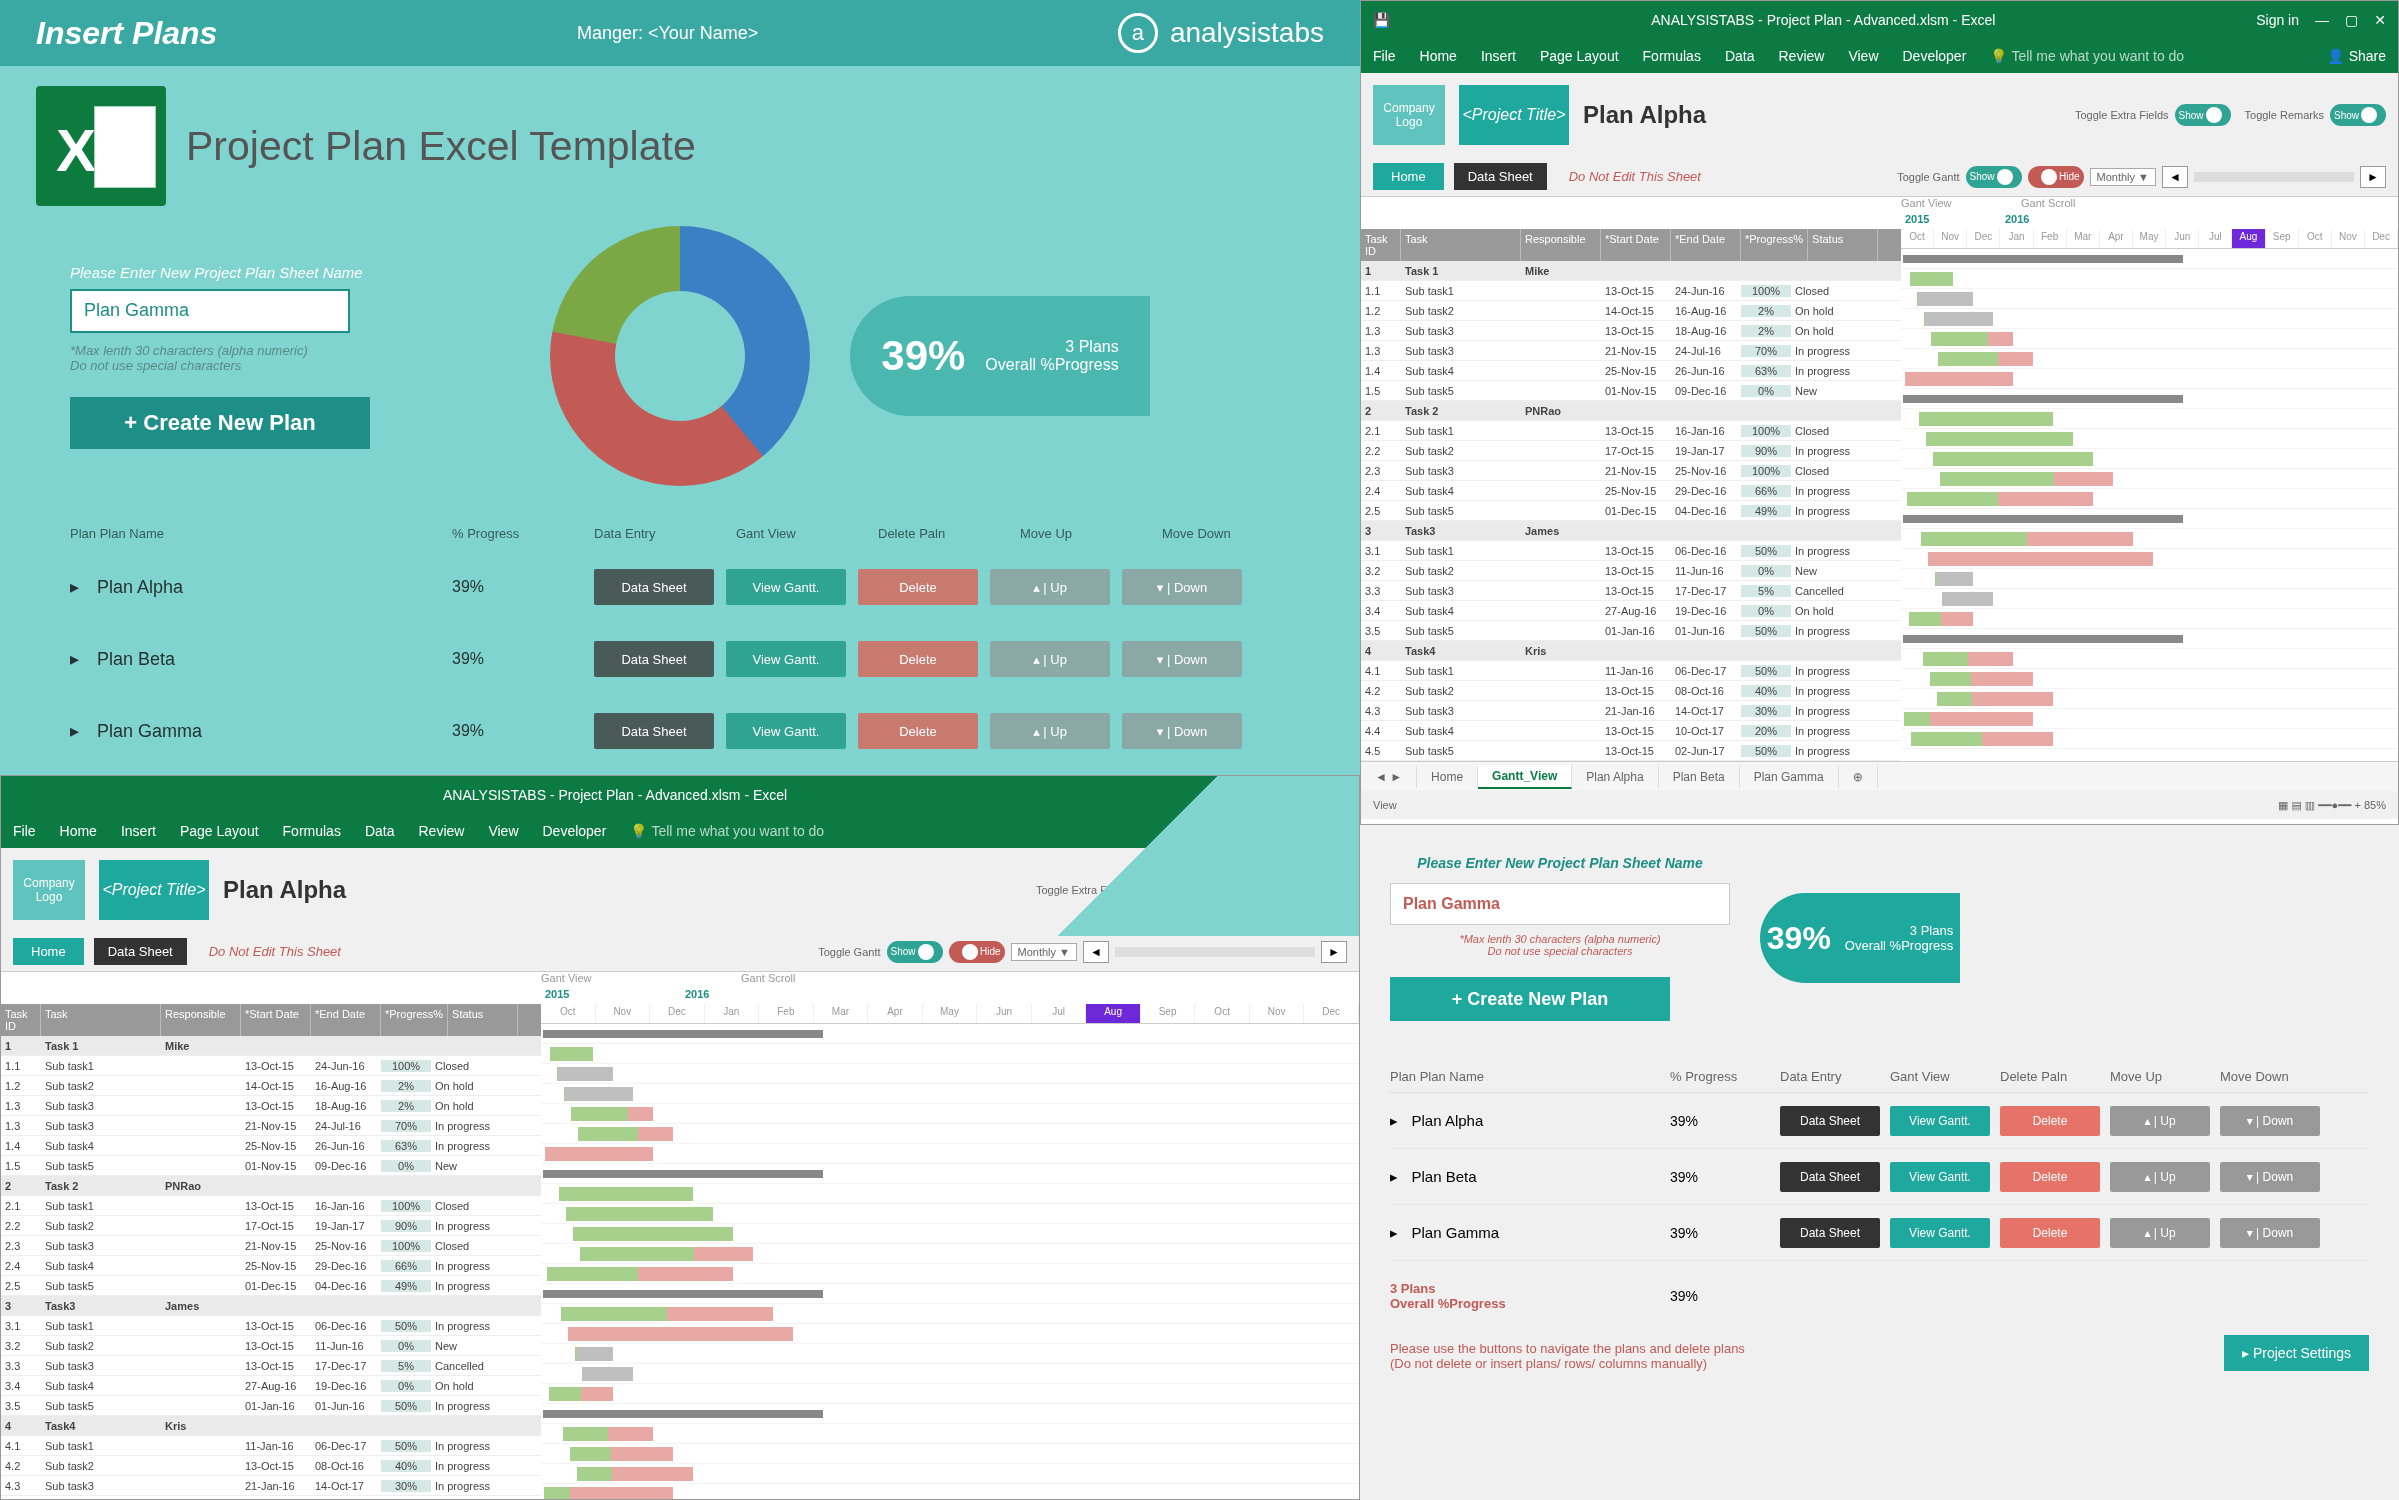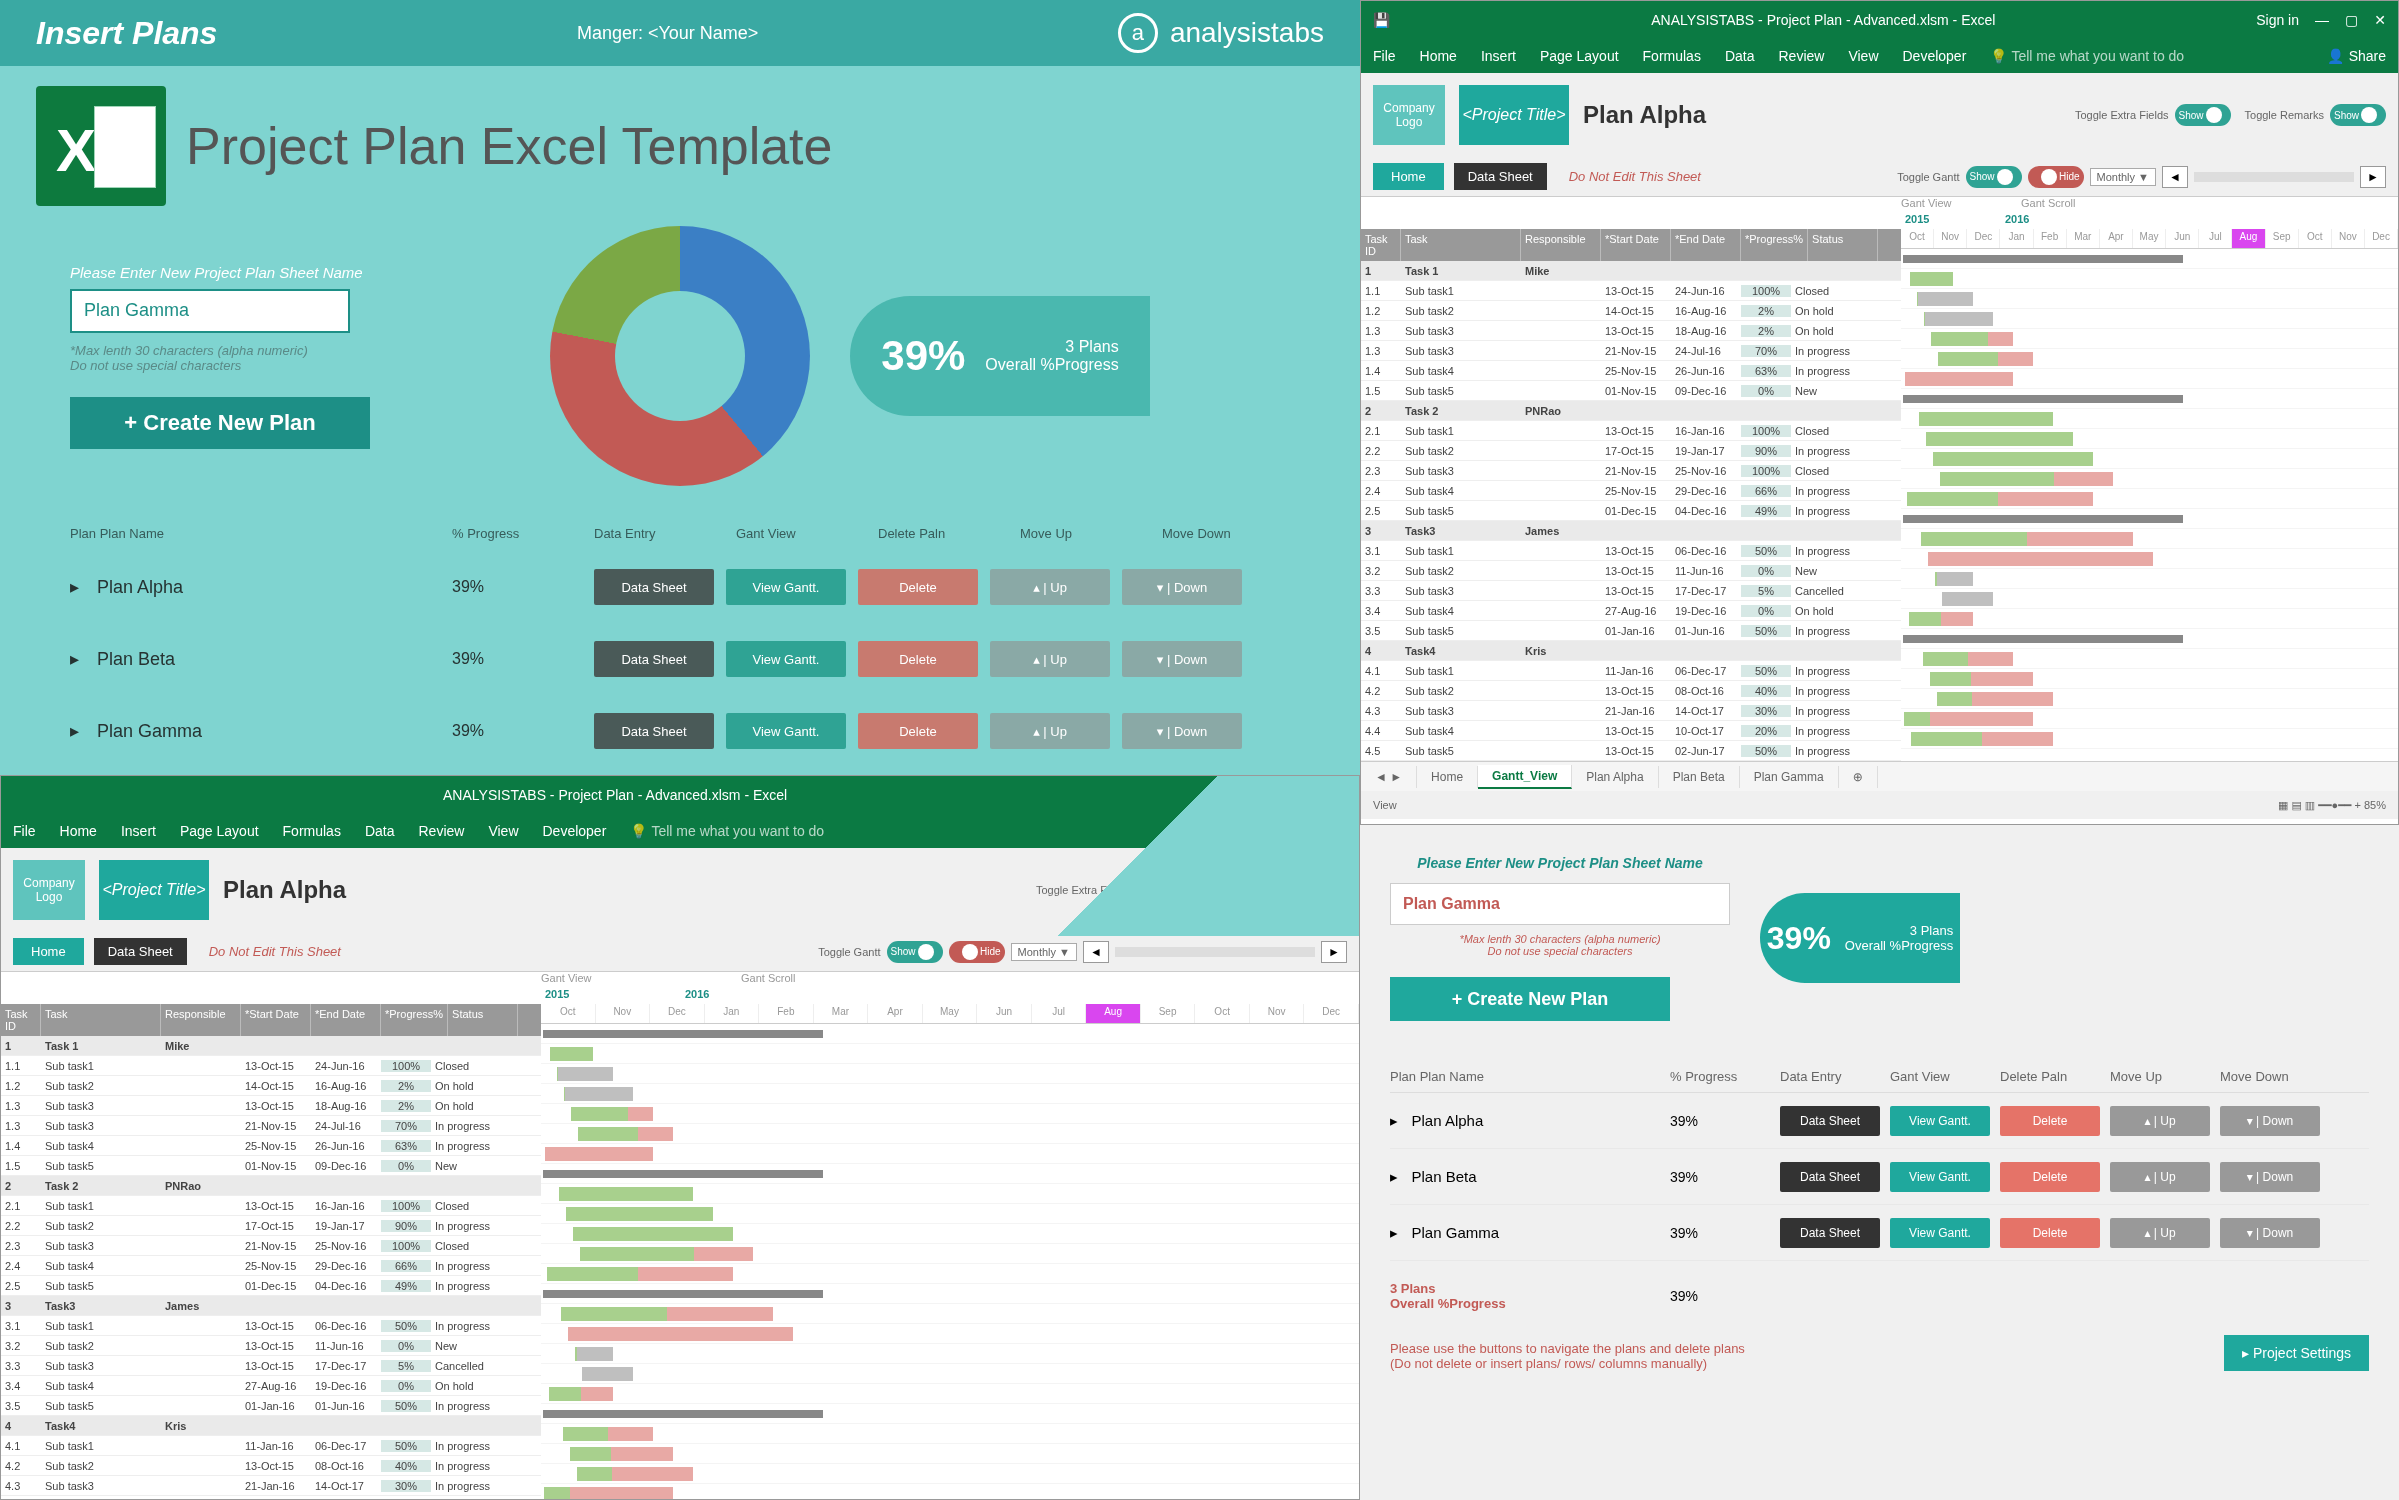--- a/index.html
+++ b/index.html
@@ -10,21 +10,21 @@
 #tl{left:0;top:0;width:1360px;height:775px;background:#7fd4d0}
 .tl-header{height:66px;background:#3aa9a3;display:flex;align-items:center;padding:0 36px;justify-content:space-between}
 .tl-header h1{color:#fff;font-size:32px;font-style:italic;font-weight:bold}
 .tl-header .mgr{color:#fff;font-size:18px}
 .tl-brand{color:#fff;font-size:28px;display:flex;align-items:center;gap:12px}
 .tl-brand-icon{width:40px;height:40px;border:3px solid #fff;border-radius:50%;display:flex;align-items:center;justify-content:center;font-size:22px}
 .tl-logo-row{display:flex;align-items:center;padding:20px 36px;gap:20px}
 .excel-icon{width:130px;height:120px;background:#0d7a3e;position:relative;border-radius:4px}
 .excel-icon::before{content:'X';position:absolute;left:20px;top:30px;color:#fff;font-size:60px;font-weight:bold}
 .excel-icon::after{content:'';position:absolute;right:10px;top:20px;width:60px;height:80px;background:#fff;border:1px solid #9fd6b8}
-.tl-title{font-size:52px;color:#1d8f86;font-weight:bold}
+.tl-title{font-size:41px;color:#1d8f86;font-weight:bold}
 .tl-title span{color:#555;font-weight:normal}
 .tl-body{padding:0 70px;display:flex;gap:40px;align-items:center}
 .tl-left{flex:0 0 440px}
 .tl-prompt{color:#fff;font-size:15px;font-style:italic;margin-bottom:8px}
 .tl-input{width:280px;height:44px;background:#fff;border:2px solid #1d8f86;padding:0 12px;color:#1d8f86;font-size:18px}
 .tl-note{color:#5a8a87;font-size:13px;font-style:italic;margin:10px 0 24px}
 .tl-create{width:300px;height:52px;background:#1d8f86;color:#fff;font-size:22px;border:none;cursor:pointer;font-weight:bold}
 .tl-donut{flex:0 0 260px;height:260px;position:relative}
 .donut{width:260px;height:260px;border-radius:50%;background:conic-gradient(#3b7fc5 0 39%,#c25a55 39% 78%,#7ba845 78% 100%)}
 .donut::after{content:'';position:absolute;left:50%;top:50%;width:130px;height:130px;background:#7fd4d0;border-radius:50%;transform:translate(-50%,-50%)}
@@ -70,21 +70,21 @@
 
 .gantt{display:flex}
 .gantt-left{flex:0 0 540px}
 .gantt-right{flex:1;overflow:hidden}
 .g-head{display:flex;background:#999;color:#fff;font-size:11px}
 .g-head span{padding:4px 4px;border-right:1px solid #bbb}
 .gh-year{display:flex;background:#fff;color:#1d8f86;font-size:11px;font-weight:bold;height:20px;align-items:center}
 .gh-year span{padding:0 4px}
 .gh-months{display:flex;background:#fff;color:#999;font-size:10px;height:20px;border-bottom:1px solid #ccc}
 .gh-months span{flex:1;text-align:center;border-right:1px solid #eee;padding:2px 0}
-.gh-months span.cur{background:#d946ef;color:#fff}
+.gh-months span.cur{background:#6d28d9;color:#fff}
 .g-row{display:flex;font-size:11px;color:#444;border-bottom:1px solid #eee;height:20px;align-items:center}
 .g-row.parent{background:#eaeaea;font-weight:bold}
 .g-row span{padding:0 4px;overflow:hidden;white-space:nowrap}
 .c-id{flex:0 0 40px}
 .c-task{flex:0 0 120px}
 .c-resp{flex:0 0 80px}
 .c-sd{flex:0 0 70px}
 .c-ed{flex:0 0 70px}
 .c-prog{flex:0 0 50px;text-align:center}
 .c-stat{flex:0 0 70px}

